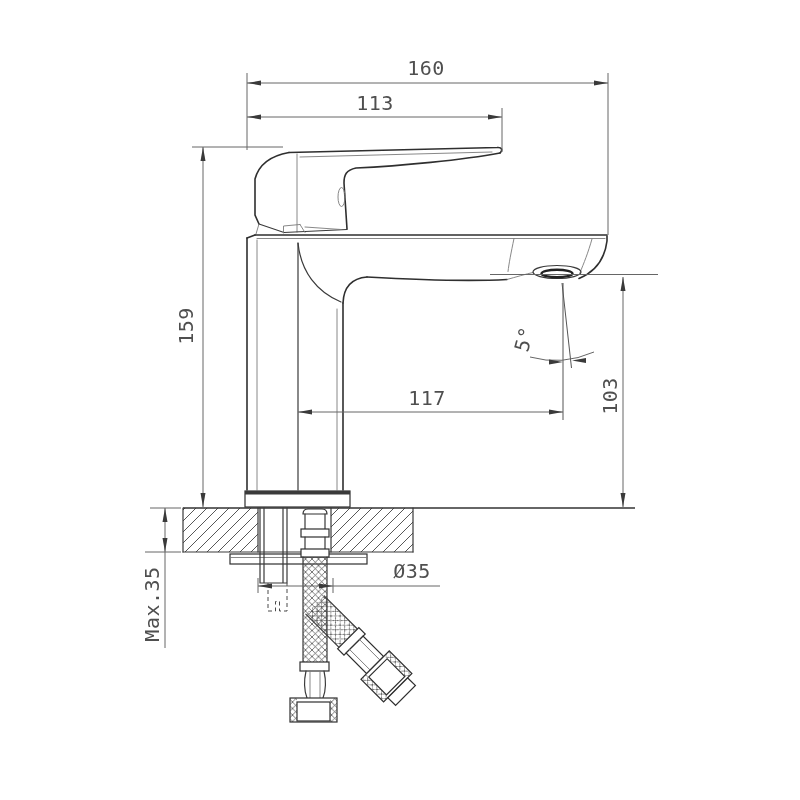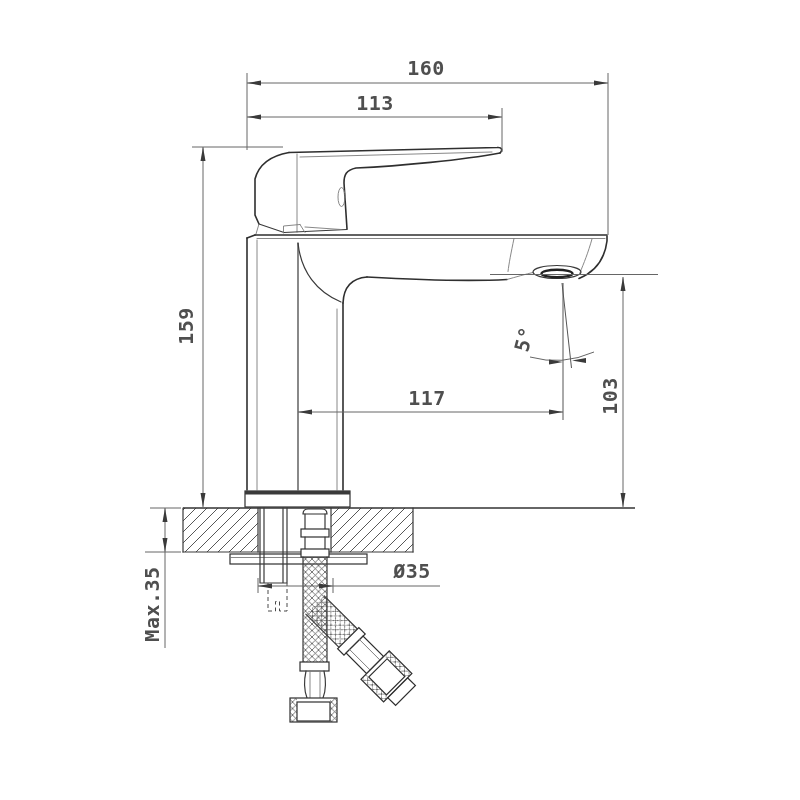--- a/index.html
+++ b/index.html
@@ -1,16 +1,16 @@
 <!DOCTYPE html>
 <html><head>
 <meta charset="utf-8">
 <style>
   html,body{margin:0;padding:0;background:#fff;}
-  .canvas{position:relative;width:800px;height:800px;background:#fff;overflow:hidden;font-weight:bold;}
+  .canvas{position:relative;width:800px;height:800px;background:#fff;overflow:hidden;}
   svg{display:block;}
   text{font-family:"DejaVu Sans Mono","Liberation Mono",monospace;fill:#4f4f4f;}
   .dim-text{font-size:20px;letter-spacing:0.5px;}
   .obj{stroke:#2f2f2f;fill:none;stroke-width:1.6;stroke-linecap:round;}
   .obj-thin{stroke:#7a7a7a;fill:none;stroke-width:0.9;stroke-linecap:round;}
   .obj-med{stroke:#3a3a3a;fill:none;stroke-width:1.2;stroke-linecap:round;}
   .dim{stroke:#666;fill:none;stroke-width:1;}
   .arr{fill:#3a3a3a;stroke:none;}
   .whitefill{fill:#fff;stroke:#2f2f2f;stroke-width:1.2;}
 </style>

